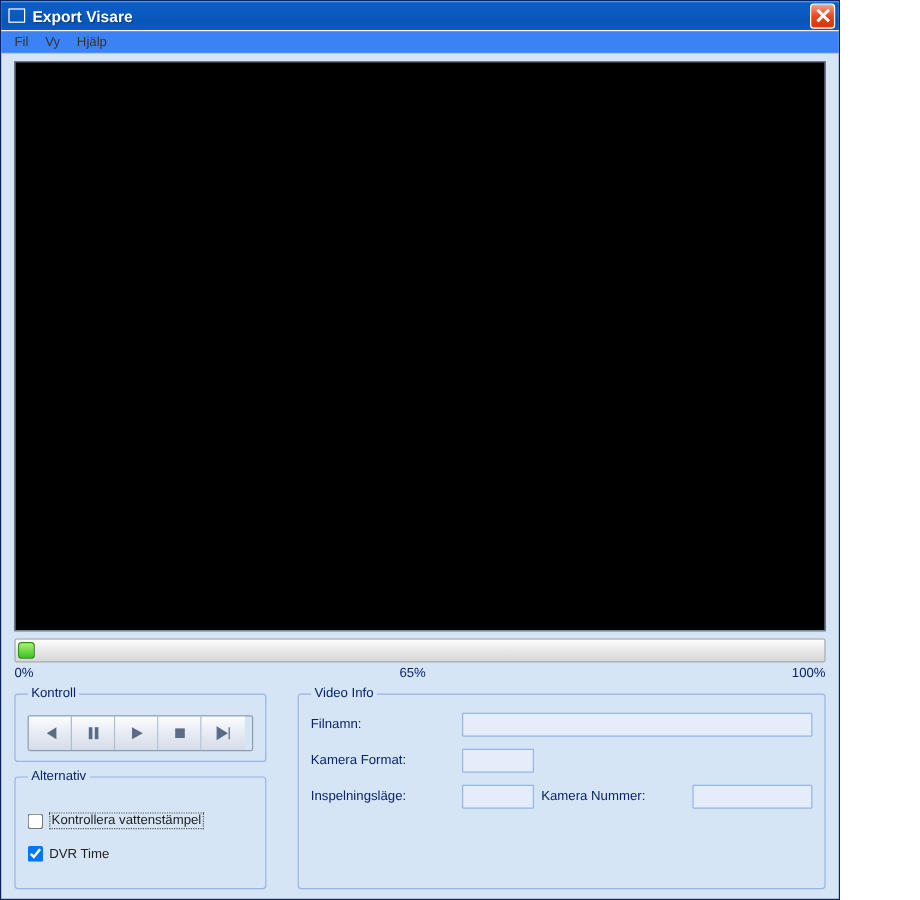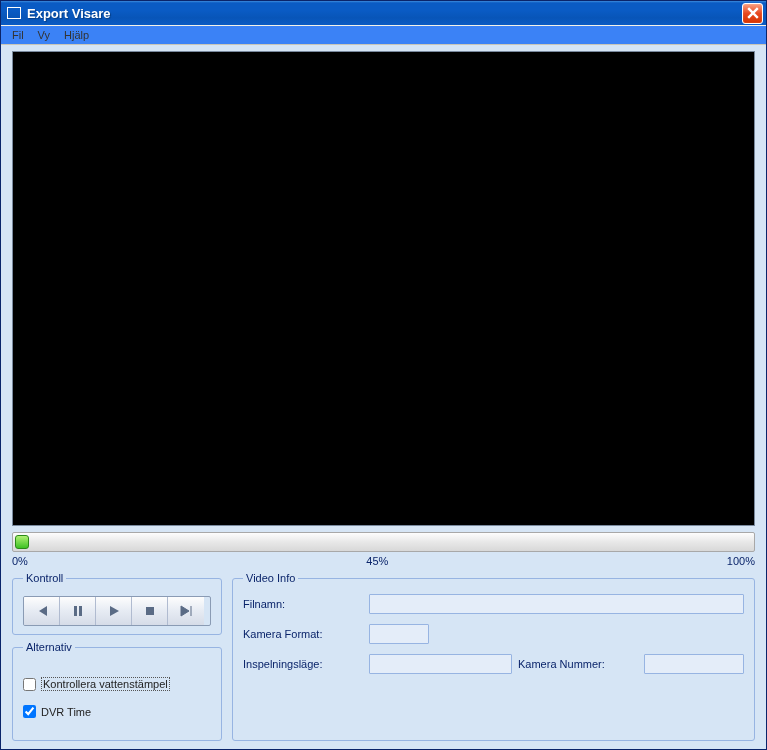--- a/index.html
+++ b/index.html
@@ -1,31 +1,31 @@
 <!DOCTYPE html>
 <html><head>
 <meta charset="utf-8">
 <style>
 * { box-sizing: border-box; margin: 0; padding: 0; }
 body { font-family: Tahoma, Arial, sans-serif; font-size: 11px; background: #fff; }
-.window { width: 767px; height: 750px; border: 1px solid #0a246a; background: #d6e5f5; display: flex; flex-direction: column; }
+.window { width: 700px; height: 750px; border: 1px solid #0a246a; background: #d6e5f5; display: flex; flex-direction: column; }
 .titlebar { height: 29px; background: linear-gradient(to bottom, #3c8cde 0%, #0a5bc4 8%, #0a5bc4 40%, #0855b8 70%, #0a5bc4 100%); display: flex; align-items: center; padding: 0 3px 0 6px; color: #fff; font-weight: bold; font-size: 13px; }
 .titlebar-icon { width: 14px; height: 12px; border: 1px solid #fff; margin-right: 6px; display:inline-block; }
 .titlebar-title { flex: 1; text-shadow: 1px 1px 1px rgba(0,0,0,0.3); }
 .close-btn { width: 21px; height: 21px; background: linear-gradient(to bottom, #f8a082 0%, #e7481f 50%, #d63400 100%); border: 1px solid #fff; border-radius: 3px; display: flex; align-items: center; justify-content: center; cursor: pointer; box-shadow: inset 0 0 1px rgba(255,255,255,0.6); }
 .close-btn svg { width: 12px; height: 12px; }
 .menubar { height: 22px; background: #3b82f6; border-bottom: 1px solid #c9c6b8; display: flex; align-items: center; padding-left: 4px; border-top:1px solid #f5f3e8;}
 .menubar-item { padding: 3px 7px; cursor: pointer; color: #333; }
 .content { flex: 1; padding: 6px 11px 8px 11px; display: flex; flex-direction: column; }
 .video-area { flex: 0 0 auto; height: 475px; background: #000; border: 1px solid #7a8a9e; }
 .progress-wrap { margin-top: 6px; }
 .progress-track { height: 20px; background: linear-gradient(to bottom, #fdfdfd 0%, #e8e8e8 50%, #d8d8d8 100%); border: 1px solid #a8a8a8; border-radius: 2px; position: relative; }
 .progress-thumb { position: absolute; left: 2px; top: 2px; width: 14px; height: 14px; background: linear-gradient(to bottom, #b0f074, #3dc224); border: 1px solid #2a8a18; border-radius: 3px; cursor: pointer; }
 .progress-labels { display: flex; justify-content: space-between; margin-top: 3px; color: #0a246a; font-size: 11px; }
-.bottom-row { display: flex; margin-top: 5px; gap: 10px; flex: 1; }
+.bottom-row { display: flex; margin-top: 5px; gap: 26px; flex: 1; }
 .left-col { width: 210px; display: flex; flex-direction: column; gap: 6px; }
 .right-col { flex: 1; }
 fieldset { border: 1px solid #97b4e2; border-radius: 3px; padding: 10px 10px 8px 10px; }
 legend { color: #0a246a; font-size: 11px; padding: 0 3px; }
 .playback-controls { display: flex; gap: 0; border: 1px solid #8a9bb4; border-radius: 2px; overflow: hidden; margin-top:2px; }
 .pb-btn { width: 36px; height: 28px; background: linear-gradient(to bottom, #fdfdfd 0%, #e6ebf3 50%, #d6dce8 100%); border: none; border-right: 1px solid #b0bbd0; display: flex; align-items: center; justify-content: center; cursor: pointer; color:#5a6b85;}
 .pb-btn:last-child { border-right: none; }
 .pb-btn svg { width: 14px; height: 14px; }
 .checkbox-row { display: flex; align-items: center; margin: 14px 0; color: #222; cursor:pointer;}
 .checkbox-row input { margin-right: 5px; }
@@ -58,21 +58,21 @@
 
   <div class="content">
     <div class="video-area"></div>
 
     <div class="progress-wrap">
       <div class="progress-track">
         <div class="progress-thumb"></div>
       </div>
       <div class="progress-labels">
         <span>0%</span>
-        <span>45%</span>
+        <span>65%</span>
         <span>100%</span>
       </div>
     </div>
 
     <div class="bottom-row">
       <div class="left-col">
         <fieldset>
           <legend>Kontroll</legend>
           <div class="playback-controls">
             <button class="pb-btn">

